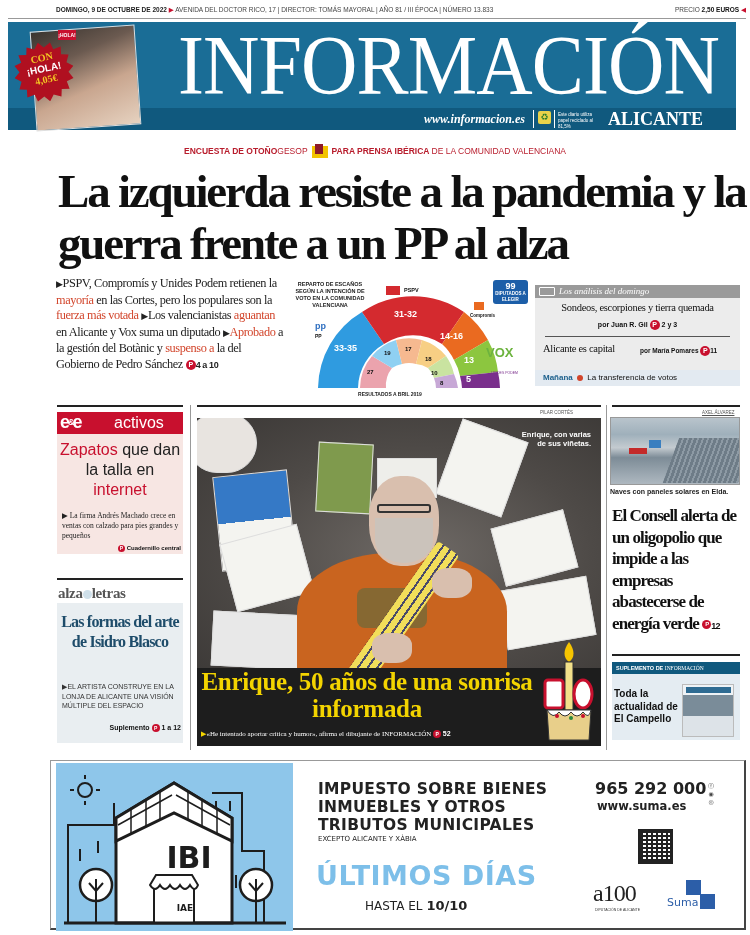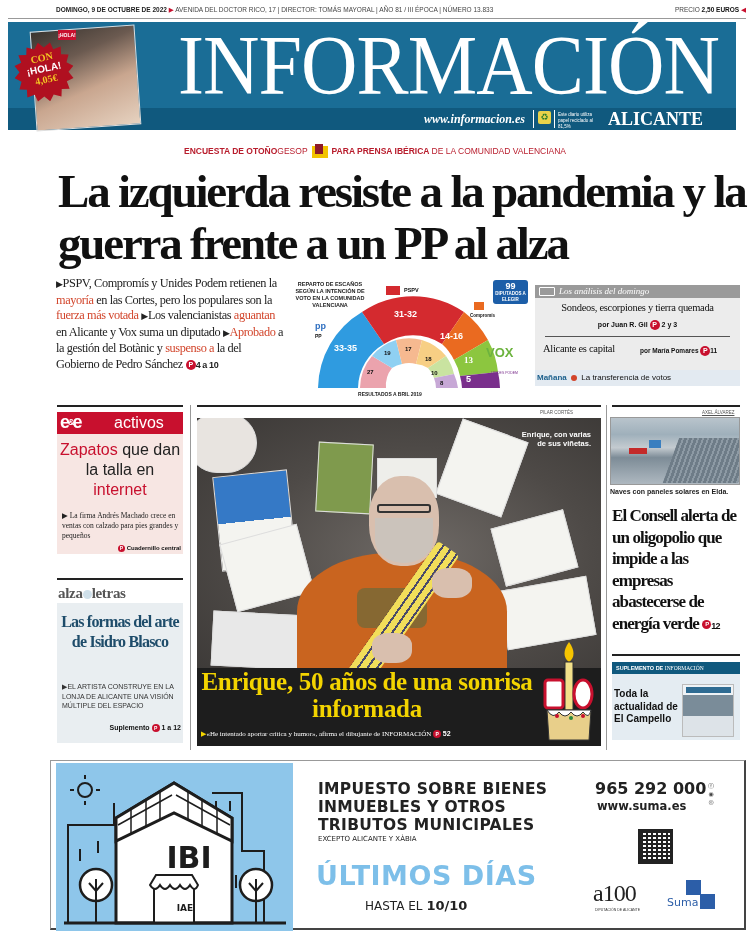--- a/index.html
+++ b/index.html
@@ -46,21 +46,21 @@
   .chart-foot{left:330px;top:391px;width:120px;text-align:center;font-family:"Liberation Sans",sans-serif;font-size:5px;font-weight:bold;color:#222;}
   
   .analysis{left:535px;top:285px;width:205px;height:90px;background:#ececec;}
   .analysis-head{left:535px;top:285px;width:205px;height:13px;background:#9a9a9a;color:#fff;font-family:"Liberation Serif",serif;font-style:italic;font-size:9px;line-height:13px;padding-left:24px;}
   .analysis-icon{left:539px;top:287px;width:16px;height:9px;border:1px solid #fff;border-radius:1px;}
   .an1{left:535px;top:302px;width:205px;text-align:center;font-size:10.5px;letter-spacing:-0.3px;font-family:"Liberation Serif",serif;}
   .an1by{left:535px;top:320px;width:205px;text-align:center;font-family:"Liberation Sans",sans-serif;font-size:7px;font-weight:bold;}
   .an-sep{left:545px;top:336px;width:185px;height:1px;background:#555;}
   .an2{left:543px;top:343px;font-size:10.5px;letter-spacing:-0.3px;font-family:"Liberation Serif",serif;}
   .an2by{left:640px;top:346px;font-family:"Liberation Sans",sans-serif;font-size:6.5px;font-weight:bold;}
-  .tomorrow{left:535px;top:370px;width:205px;height:16px;background:#e3eaf1;font-family:"Liberation Sans",sans-serif;font-size:8px;line-height:16px;padding-left:2px;}
+  .tomorrow{left:535px;top:370px;width:205px;height:16px;background:#e3eaf1;font-family:"Liberation Sans",sans-serif;font-size:8px;line-height:16px;padding-left:8px;}
   .tomorrow b{color:#1a5f8c;}
   .tomorrow .dot{display:inline-block;width:6px;height:6px;border-radius:50%;background:#d2452b;vertical-align:middle;margin:0 2px;}
   
   .rule{height:2px;background:#222;}
   .vrule{width:1px;background:#999;}
   
   .eye-head{left:57px;top:412px;width:126px;height:22px;background:#c8102e;}
   .eye-logo{left:60px;top:413px;color:#fff;font-family:"Liberation Sans",sans-serif;font-weight:bold;font-size:18px;line-height:18px;letter-spacing:-2px;}
   .eye-logo .amp{font-size:9px;vertical-align:top;}
   .eye-act{left:114px;top:413px;color:#fff;font-family:"Liberation Sans",sans-serif;font-size:16px;line-height:19px;}
@@ -195,21 +195,21 @@
 <div class="abs" style="left:315px;top:321px;font-family:'Liberation Sans',sans-serif;font-size:9px;font-weight:bold;color:#2f6fc0;">pp</div>
 <div class="abs" style="left:315px;top:333px;font-family:'Liberation Sans',sans-serif;font-size:5px;font-weight:bold;">PP</div>
 <div class="abs" style="left:474px;top:302px;width:10px;height:8px;background:#ea6a20;"></div>
 <div class="abs" style="left:470px;top:313px;font-family:'Liberation Sans',sans-serif;font-size:4.5px;font-weight:bold;">Compromís</div>
 <div class="abs" style="left:486px;top:345px;font-family:'Liberation Sans',sans-serif;font-size:13px;font-weight:bold;color:#6cb33e;">VOX</div>
 <div class="abs" style="left:491px;top:371px;width:28px;font-family:'Liberation Sans',sans-serif;font-size:3.5px;color:#7a2f8c;line-height:4px;">UNIDES PODEM</div>
 
 <div class="abs" style="left:334px;top:343px;color:#fff;font-family:'Liberation Sans',sans-serif;font-weight:bold;font-size:9px;">33-35</div>
 <div class="abs" style="left:394px;top:309px;color:#fff;font-family:'Liberation Sans',sans-serif;font-weight:bold;font-size:9px;">31-32</div>
 <div class="abs" style="left:440px;top:331px;color:#fff;font-family:'Liberation Sans',sans-serif;font-weight:bold;font-size:9px;">14-16</div>
-<div class="abs" style="left:464px;top:355px;color:#fff;font-family:Liberation Serif, serif;font-weight:bold;font-size:9px;">13</div>
+<div class="abs" style="left:464px;top:355px;color:#fff;font-family:Liberation Sans, sans-serif;font-weight:bold;font-size:9px;">13</div>
 <div class="abs" style="left:466px;top:374px;color:#fff;font-family:'Liberation Sans',sans-serif;font-weight:bold;font-size:9px;">5</div>
 <div class="abs" style="left:367px;top:369px;font-family:'Liberation Sans',sans-serif;font-weight:bold;font-size:6px;">27</div>
 <div class="abs" style="left:384px;top:350px;font-family:'Liberation Sans',sans-serif;font-weight:bold;font-size:6px;">19</div>
 <div class="abs" style="left:405px;top:346px;font-family:'Liberation Sans',sans-serif;font-weight:bold;font-size:6px;">17</div>
 <div class="abs" style="left:425px;top:356px;font-family:'Liberation Sans',sans-serif;font-weight:bold;font-size:6px;">18</div>
 <div class="abs" style="left:431px;top:370px;font-family:'Liberation Sans',sans-serif;font-weight:bold;font-size:6px;">10</div>
 <div class="abs" style="left:440px;top:380px;font-family:'Liberation Sans',sans-serif;font-weight:bold;font-size:6px;">8</div>
 <div class="abs chart-foot">RESULTADOS A BRIL 2019</div>
 
 <div class="abs analysis"></div>

